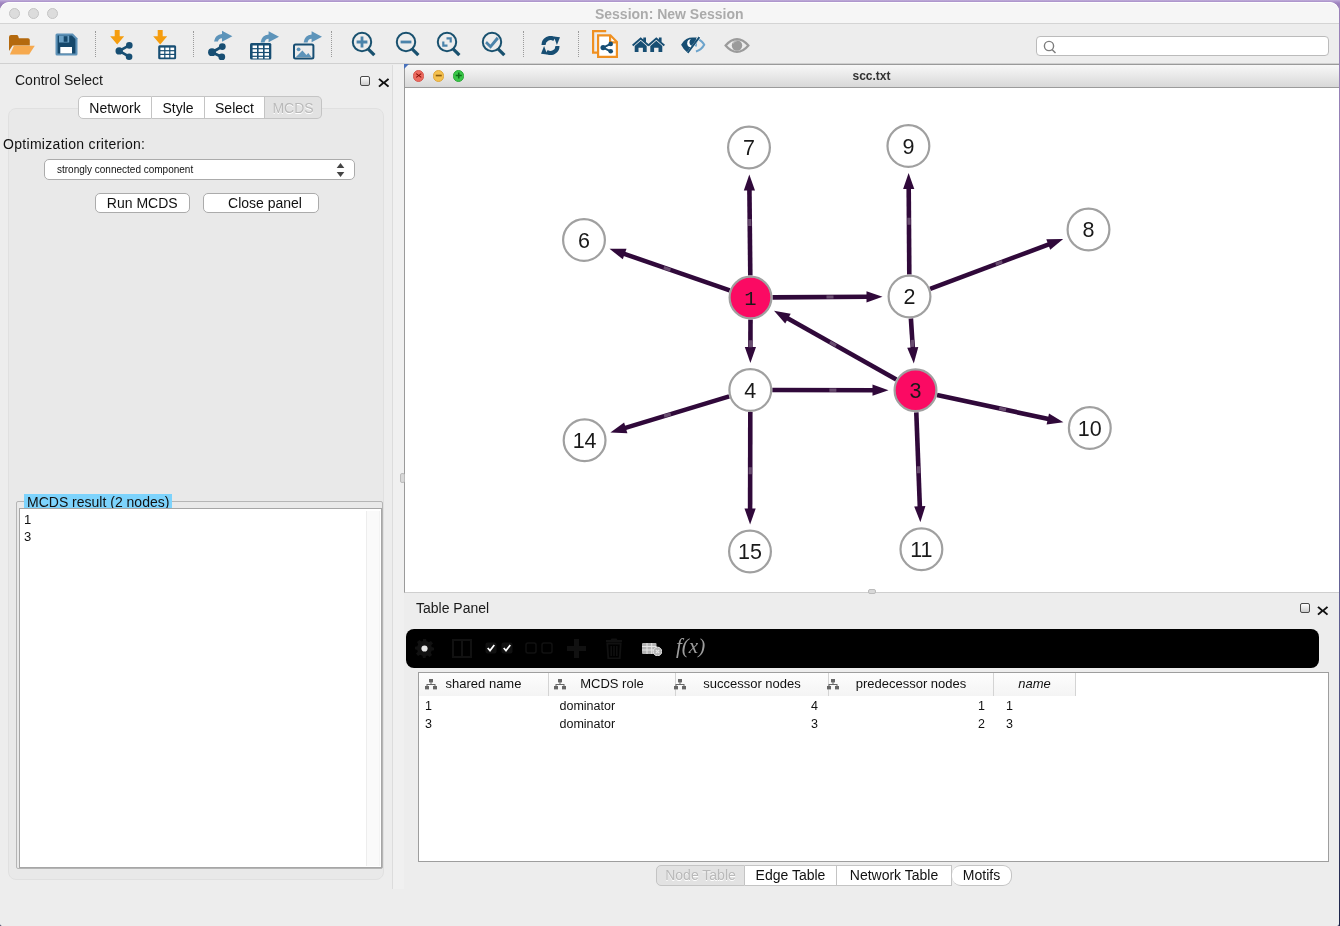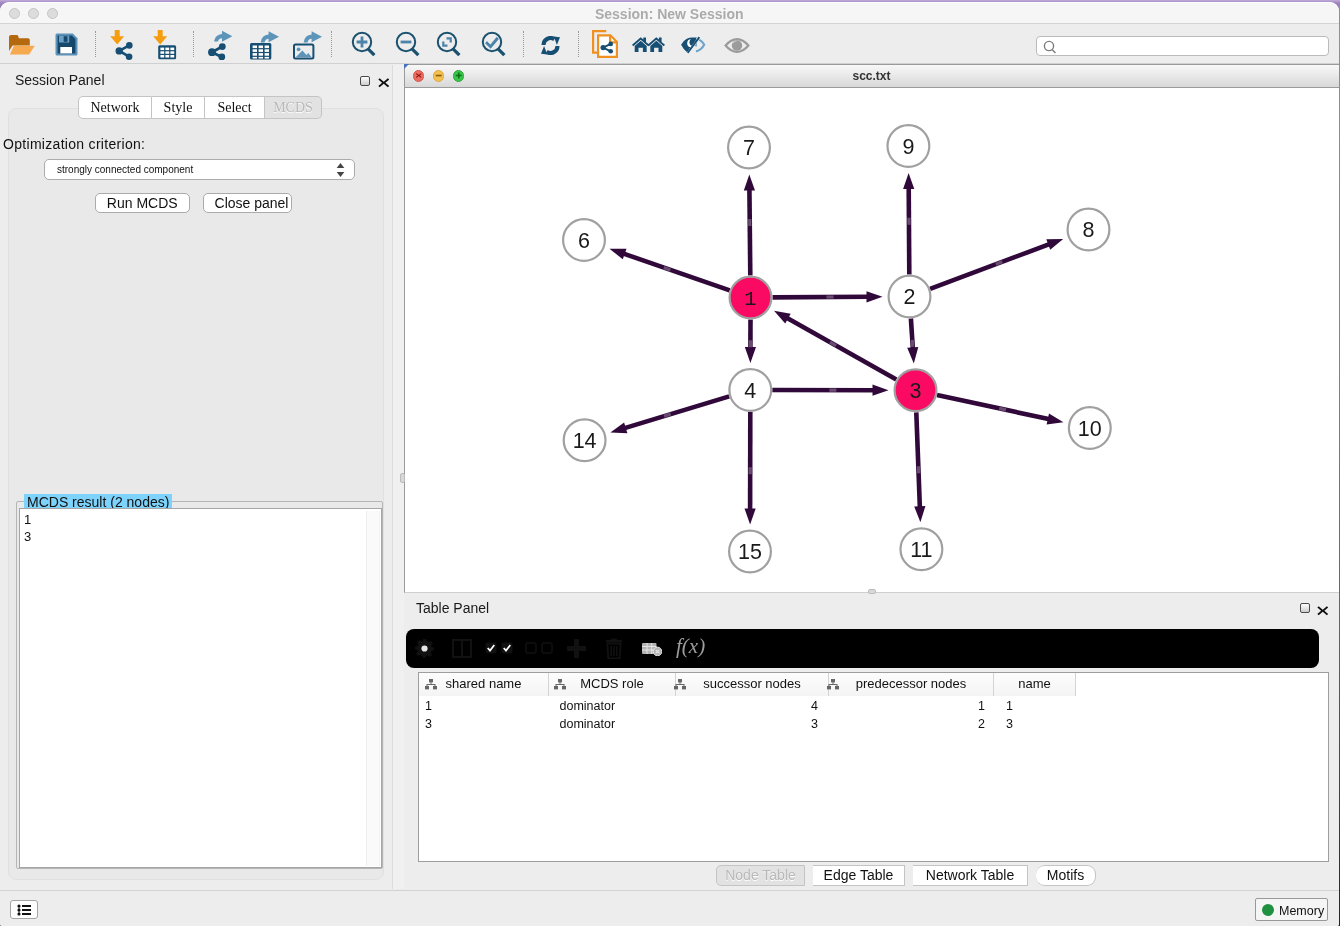--- a/index.html
+++ b/index.html
@@ -23,21 +23,21 @@
   border-left:1px dotted #9a9a9a; }
 .ticon { position:absolute; top:0; }
 .searchbox { position:absolute; left:1036px; top:12px; width:293px; height:20px;
   background:#fff; border:1px solid #bbb; border-radius:4px; }
 
 .cp-title { position:absolute; left:15px; top:70px; font-size:14px; color:#1a1a1a; }
 .panel-float { position:absolute; width:10px; height:10px; border:1.5px solid #4a4a4a;
   border-radius:2px; background:linear-gradient(#fff,#ccc); }
 .cp-content { position:absolute; left:8px; top:106px; width:376px; height:772px;
   background:#e9e9e9; border:1px solid #e0e0e0; border-radius:8px; }
-.tabs { position:absolute; display:flex; height:23px; font-size:14px;font-family:Liberation Serif, serif; }
+.tabs { position:absolute; display:flex; height:23px; font-size:14px; }
 .tab { background:#fff; border:1px solid #c4c4c4; border-left:none; color:#111;
   display:flex; align-items:center; justify-content:center; }
 .tab.first { border-left:1px solid #c4c4c4; border-radius:5px 0 0 5px; }
 .tab.last { border-radius:0 5px 5px 0; }
 .tab.sel { background:#e2e2e2; color:#b9b9b9; text-shadow:0 1px 0 #fff; }
 .combo { position:absolute; left:44px; top:156.5px; width:310.5px; height:21.5px;
   background:#fff; border:1px solid #ababab; border-radius:5px; font-size:10px;
   color:#111; line-height:19.5px; padding-left:12px; }
 .btn { position:absolute; height:20px; background:#fff; border:1px solid #ababab;
   border-radius:5px; font-size:14px; color:#111; text-align:center; line-height:18.5px; }
@@ -233,41 +233,41 @@
     </svg>
 
     <div class="searchbox">
       <svg style="position:absolute; left:6px; top:3px;" width="14" height="14" viewBox="0 0 14 14">
         <circle cx="6" cy="6" r="4.6" fill="none" stroke="#7d7d7d" stroke-width="1.4"></circle>
         <path d="M9.5 9 L13 12.5 L12 13.5 L8.5 10 Z" fill="#7d7d7d"></path>
       </svg>
     </div>
   </div>
 
-  <div class="cp-title">Session Panel</div>
+  <div class="cp-title">Control Select</div>
   <div class="panel-float" style="left:359.5px; top:73.5px;"></div>
   <svg class="ticon" style="left:377.5px; top:75px;" width="11.5" height="11.5" viewBox="0 0 14 13">
       <path d="M2 1 L7 5.2 L12 1 L13.6 2.6 L9 6.5 L13.6 10.4 L12 12 L7 7.8 L2 12 L0.4 10.4 L5 6.5 L0.4 2.6 Z" fill="#111"></path>
     </svg>
   <div class="cp-content"></div>
   <div class="tabs" style="left:78px; top:94px;">
     <div class="tab first" style="width:74px;">Network</div>
     <div class="tab" style="width:53px;">Style</div>
     <div class="tab" style="width:60px;">Select</div>
     <div class="tab last sel" style="width:57px;">MCDS</div>
   </div>
   <div style="position:absolute; left:3px; top:134px; width:392px; text-align:left; font-size:14px; letter-spacing:0.3px; color:#111;">Optimization criterion:</div>
   <div class="combo">strongly connected component
     <svg style="position:absolute; right:9px; top:3.5px;" width="9" height="14" viewBox="0 0 9 14">
         <path d="M4.5 0 L8.3 5 H0.7 Z" fill="#444"></path>
         <path d="M4.5 14 L8.3 9 H0.7 Z" fill="#444"></path>
       </svg>
   </div>
   <div class="btn" style="left:95px; top:190.5px; width:94.5px;">Run MCDS</div>
-  <div class="btn" style="left:203px; top:190.5px; width:89px;padding-left:8px;">Close panel</div>
+  <div class="btn" style="left:203px; top:190.5px; width:116px;padding-left:8px;">Close panel</div>
 
   <div style="position:absolute; left:16px; top:499px; width:367px; height:368px; border:1px solid #b5b5b5; border-radius:2px;"></div>
   <div style="position:absolute; left:24px; top:491.5px; font-size:14px; color:#111; background:#7dd3fc; padding:0 3px;">MCDS result (2 nodes)</div>
   <div style="position:absolute; left:19px; top:506px; width:362.5px; height:360px; background:#fff; border:1px solid #a6a6a6;">
     <div style="position:absolute; left:4px; top:2px; font-size:13px; color:#111; line-height:17px;">1<br>3</div>
     <div style="position:absolute; right:1px; top:2px; width:14px; height:355px; background:#fafafa; border-left:1px solid #ededed; border-right:1px solid #f3f3f3;"></div>
   </div>
   <div style="position:absolute; left:391.5px; top:63px; width:1px; height:824px; background:#dcdcdc;"></div>
   <div style="position:absolute; left:392.5px; top:63px; width:11px; height:824px; background:#f0f0f0;"></div>
 
@@ -430,21 +430,21 @@
       </div>
     <div class="th-cell" style="left:130px; width:127px;">
         <div class="th-label">MCDS role</div>
       </div>
     <div class="th-cell" style="left:257px; width:153px;">
         <div class="th-label">successor nodes</div>
       </div>
     <div class="th-cell" style="left:410px; width:165px;">
         <div class="th-label">predecessor nodes</div>
       </div>
-    <div class="th-cell" style="left:575px; width:82px;">
+    <div class="th-cell" style="left:575px; width:82px;font-style:italic;">
         <div class="th-label">name</div>
       </div>
     <svg class="ticon" style="left:6px; top:6px;" width="12" height="11" viewBox="0 0 12 11">
         <g fill="#666">
           <rect x="4" y="0" width="4" height="3.4"></rect>
           <rect x="0" y="7" width="4" height="3.4"></rect>
           <rect x="8" y="7" width="4" height="3.4"></rect>
           <path d="M5.5 3 H6.5 V5 H10.5 V7.5 H9.5 V6 H2.5 V7.5 H1.5 V5 H5.5 Z"></path>
         </g>
       </svg>
@@ -477,37 +477,20 @@
     <div class="td" style="left:257px; top:26px; width:142px; text-align:right;">4</div>
     <div class="td" style="left:410px; top:26px; width:156px; text-align:right;">1</div>
     <div class="td" style="left:587px; top:26px;">1</div>
     <div class="td" style="left:6px; top:44px;">3</div>
     <div class="td" style="left:140.5px; top:44px;">dominator</div>
     <div class="td" style="left:257px; top:44px; width:142px; text-align:right;">3</div>
     <div class="td" style="left:410px; top:44px; width:156px; text-align:right;">2</div>
     <div class="td" style="left:587px; top:44px;">3</div>
   </div>
 
-  <div class="btabs" style="left:716px;gap:8px;">
+  <div class="btabs" style="left:656px;">
     <div class="tab first sel" style="width:89px;">Node Table</div>
     <div class="tab" style="width:92px;">Edge Table</div>
     <div class="tab" style="width:115px;">Network Table</div>
     <div class="tab last" style="width:60px;border-radius:9px;">Motifs</div>
   </div>
 
-  <div class="statusbar">
-    <div style="position:absolute; left:10px; top:9.5px; width:28px; height:19px; background:#fdfdfd; border:1px solid #a5a5a5; border-radius:3px;">
-      <svg style="position:absolute; left:5.5px; top:3px;" width="15" height="12" viewBox="0 0 15 12">
-        <circle cx="2" cy="2" r="1.6" fill="#111"></circle>
-          <circle cx="2" cy="6" r="1.6" fill="#111"></circle>
-          <circle cx="2" cy="10" r="1.6" fill="#111"></circle>
-        <rect x="1.6" y="2" width="0.8" height="8" fill="#111"></rect>
-        <rect x="5" y="1" width="9" height="2" fill="#111"></rect>
-          <rect x="5" y="5" width="9" height="2" fill="#111"></rect>
-          <rect x="5" y="9" width="9" height="2" fill="#111"></rect>
-      </svg>
-    </div>
-    <div style="position:absolute; left:1255px; top:7.5px; width:73px; height:23px; background:#f5f5f5; border:1px solid #999; border-radius:2px;">
-      <div style="position:absolute; left:6px; top:5px; width:12px; height:12px; border-radius:50%; background:#1f9140;"></div>
-      <div style="position:absolute; left:23px; top:4.5px; font-size:12.5px; color:#111;">Memory</div>
-    </div>
-  </div>
 </div>
 
 </body></html>

